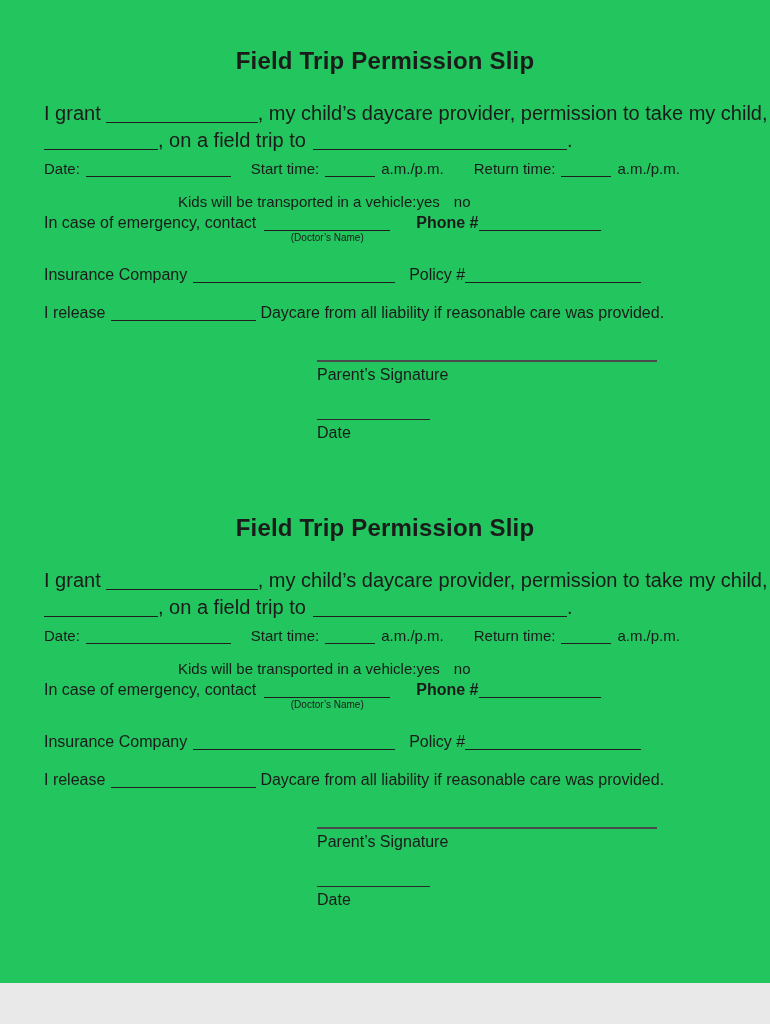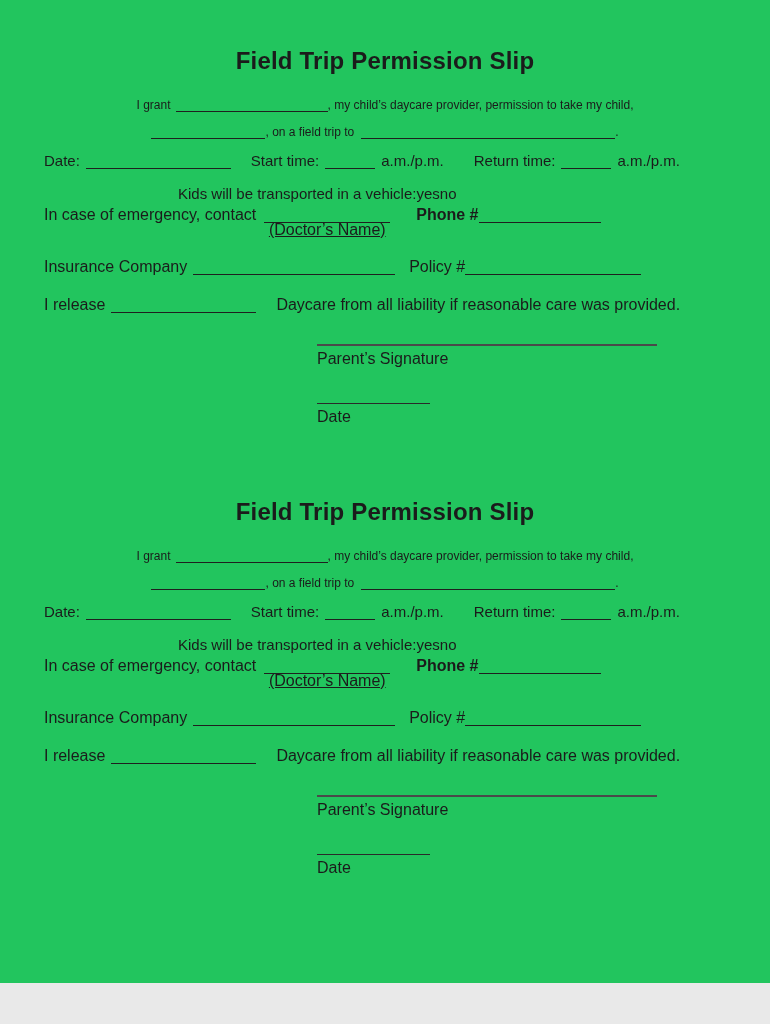--- a/index.html
+++ b/index.html
@@ -16,21 +16,21 @@
   }
   .form { }
   .form + .form { margin-top:69px; }
 
   .title {
     font-size:24px; line-height:30px; font-weight:bold;
     text-align:center; letter-spacing:0.2px;
     margin:0;
   }
 
-  .p-grant { margin-top:16px; font-size:12px; line-height:27px;text-align:center; }
+  .p-grant { margin-top:24px; font-size:20px; line-height:27px; }
   .row { white-space:nowrap; }
   .row-schedule { margin-top:5px; font-size:15px; line-height:20px; }
   .row-vehicle  { margin-top:13px; font-size:15px; line-height:20px; margin-left:134px; }
   .row-emergency{ font-size:16px; line-height:22px; }
   .row-insurance{ margin-top:30px; font-size:16px; line-height:22px; }
   .row-release  { margin-top:16px; font-size:16px; line-height:22px; }
 
   .blank {
     display:inline-block;
     position:relative;
@@ -43,40 +43,39 @@
   .w-trip     { width:254px; margin-left:7px; }
   .w-date     { width:145px; margin-left:6px; }
   .w-time     { width:50px;  margin-left:6px; }
   .w-contact  { width:126px; margin-left:8px; }
   .w-phone    { width:122px; }
   .w-company  { width:202px; margin-left:6px; }
   .w-policy   { width:176px; }
   .w-release  { width:145px; margin-left:6px; }
 
   .ml6  { margin-left:6px; }
-  .ml8  { margin-left:20px;text-align:right; }
-  .ml14 { }
+  .ml8  { margin-left:4px;text-align:right; }
+  .ml14 { margin-left:14px; }
   .ml18 { }
   .ml20 { margin-left:20px; }
   .ml26 { margin-left:26px;font-weight:bold; }
   .ml28 { margin-left:14px; }
   .ml30 { margin-left:30px; }
 
   .caption {
     position:absolute;
     top:16px; left:-14px; right:-14px;
     text-align:center;
-    font-size:16px;
+    font-size:10px;
     line-height:12px;
     color:#1b1b1b;
     white-space:nowrap;
-    text-decoration:underline;
   }
 
-  .sig-block { margin-top:28px; margin-left:273px; font-size:16px; line-height:22px; }
+  .sig-block { margin-top:36px; margin-left:273px; font-size:16px; line-height:22px; }
   .sig-line  { width:340px; height:0; border-top:2px solid #4a4a4a; }
   .sig-label { margin-top:2px; }
   .sig-date-line { width:113px; height:0; border-top:1.5px solid #2a2a2a; margin-top:33px; }
 </style>
 </head>
 <body>
 
 <div class="sheet">
 
   <section class="form">

